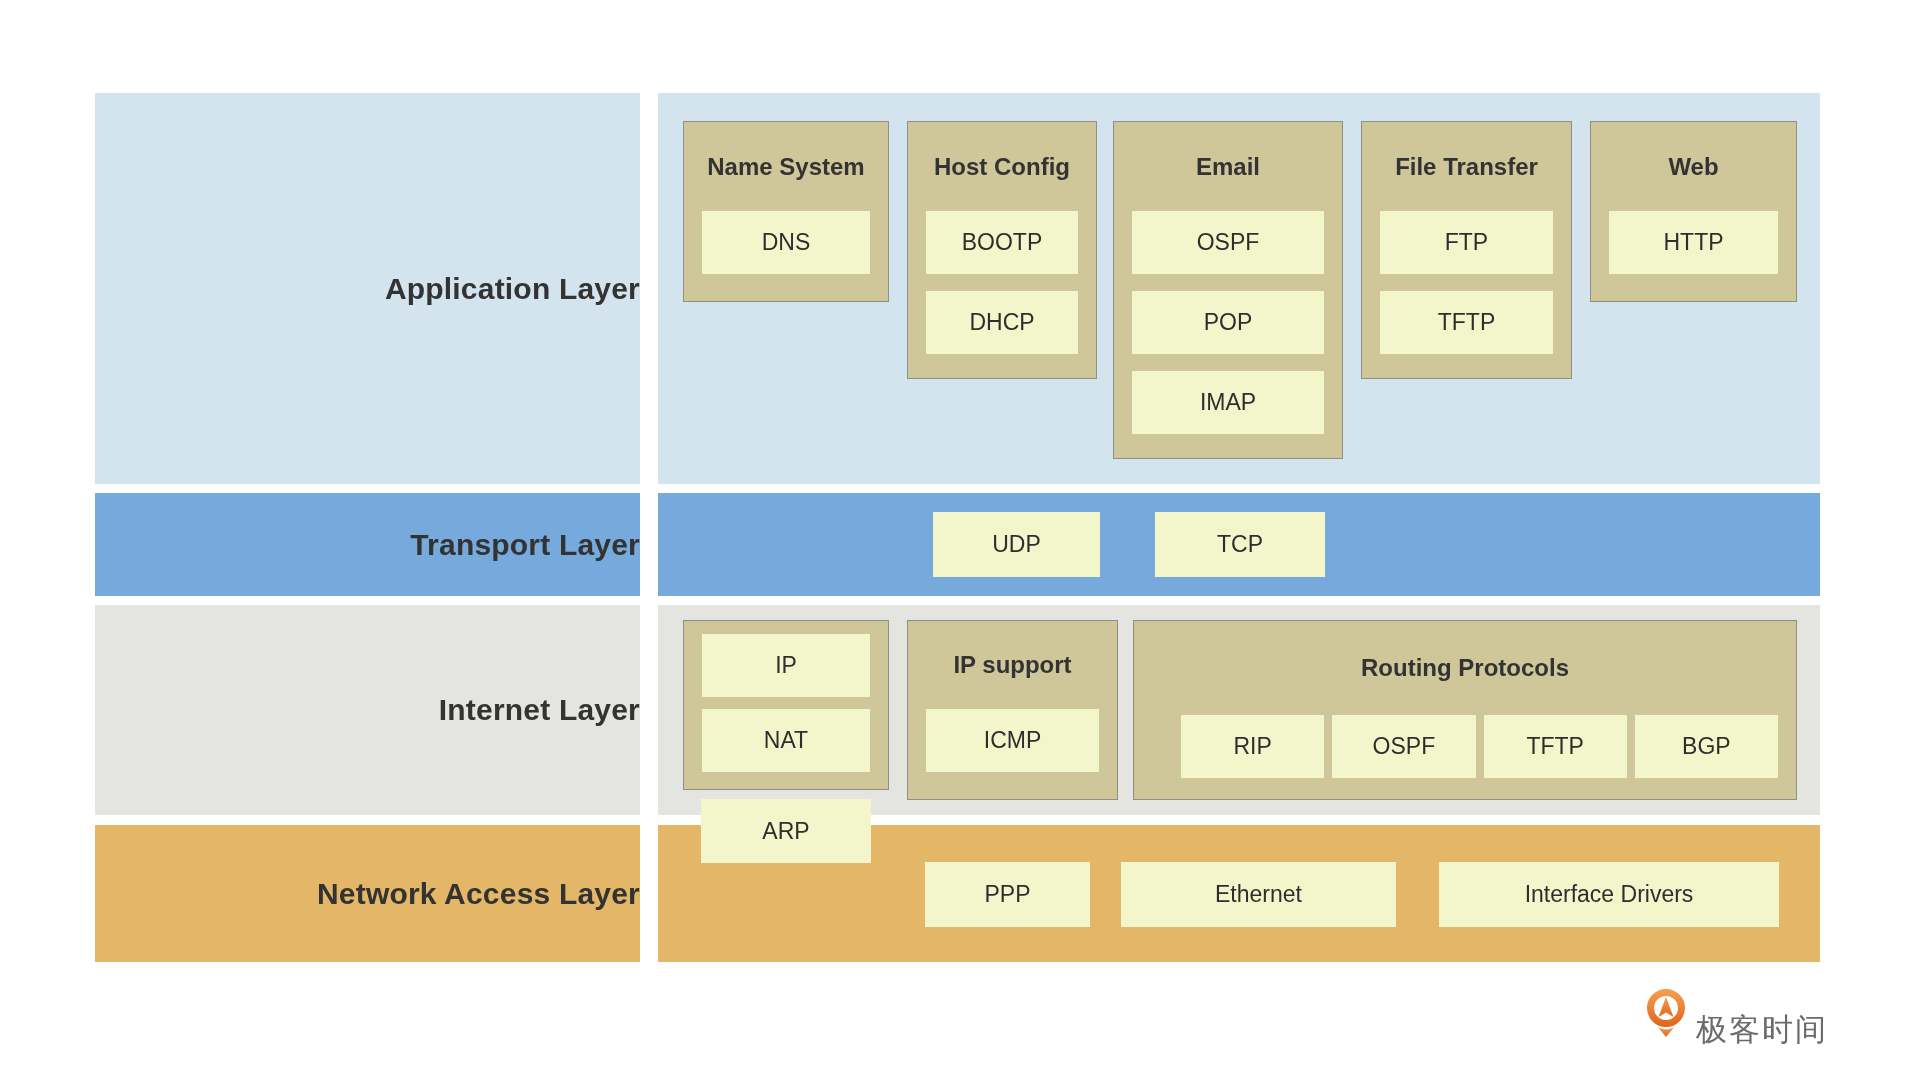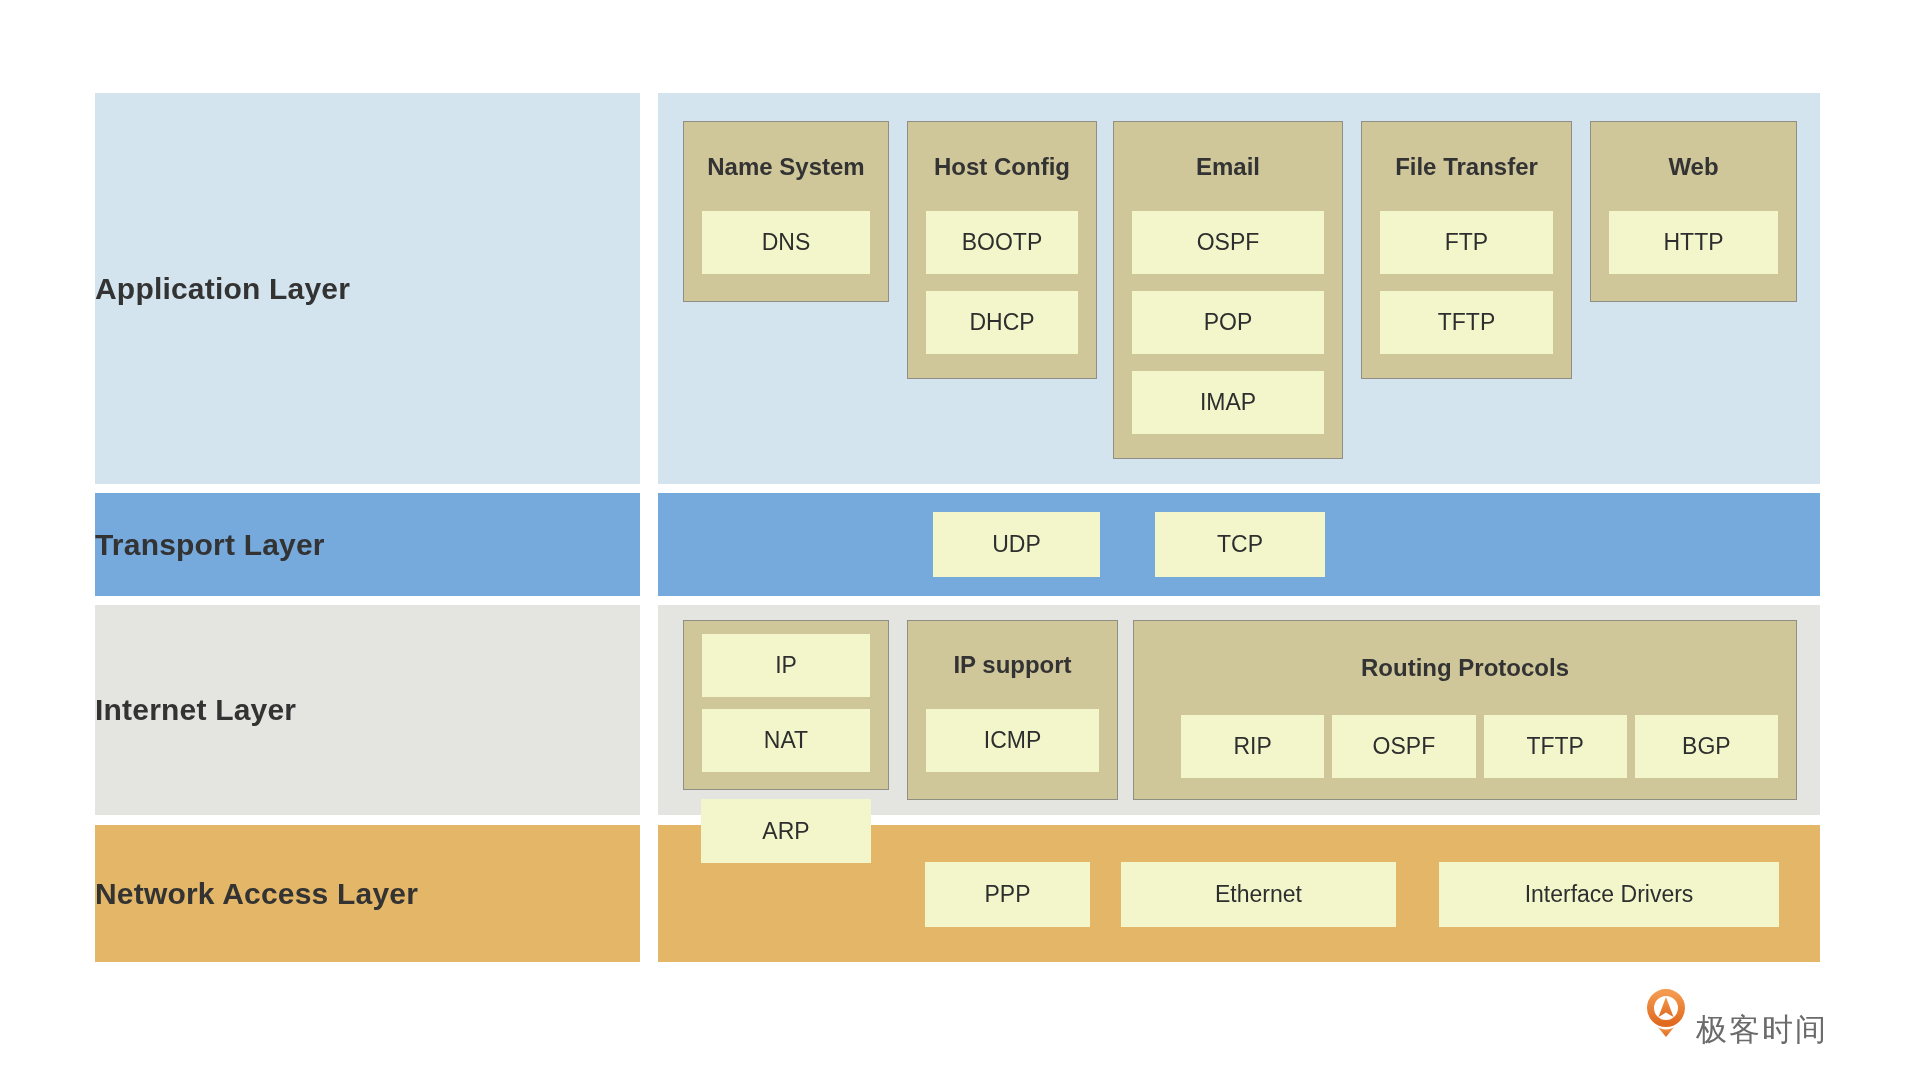--- a/index.html
+++ b/index.html
@@ -21,21 +21,21 @@
     width:1920px; height:1080px;
     background:#ffffff;
     overflow:hidden;
     font-family:"Liberation Sans","DejaVu Sans",sans-serif;
     color:var(--text-dark, #333);
   }
   .row { position:absolute; left:0; width:1920px; }
   .panel { position:absolute; top:0; height:100%; }
   .panel.label {
     left:95px; width:545px;
-    display:flex; align-items:center; justify-content:flex-start;
+    display:flex; align-items:center; justify-content:flex-end;
   }
   .panel.content { left:658px; width:1162px; }
   .layer-label {
     font-size:30px; font-weight:bold; color:var(--text-dark,#333);
     letter-spacing:0.2px;
   }
   .bg-app { background:var(--application-bg,#d3e4ee); }
   .bg-tr  { background:var(--transport-bg,#76a9dc); }
   .bg-in  { background:var(--internet-bg,#e4e4e0); }
   .bg-na  { background:var(--network-access-bg,#e4b768); }

